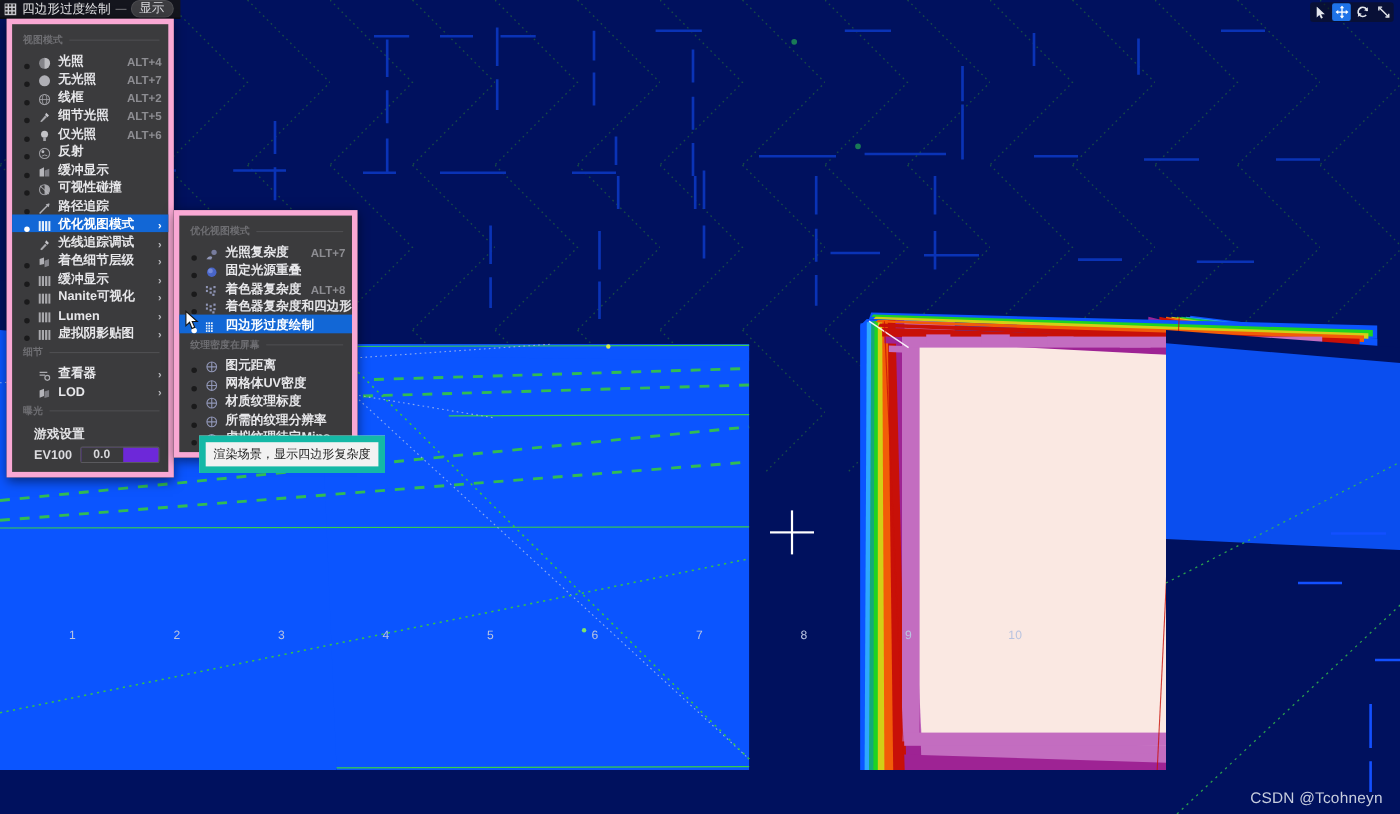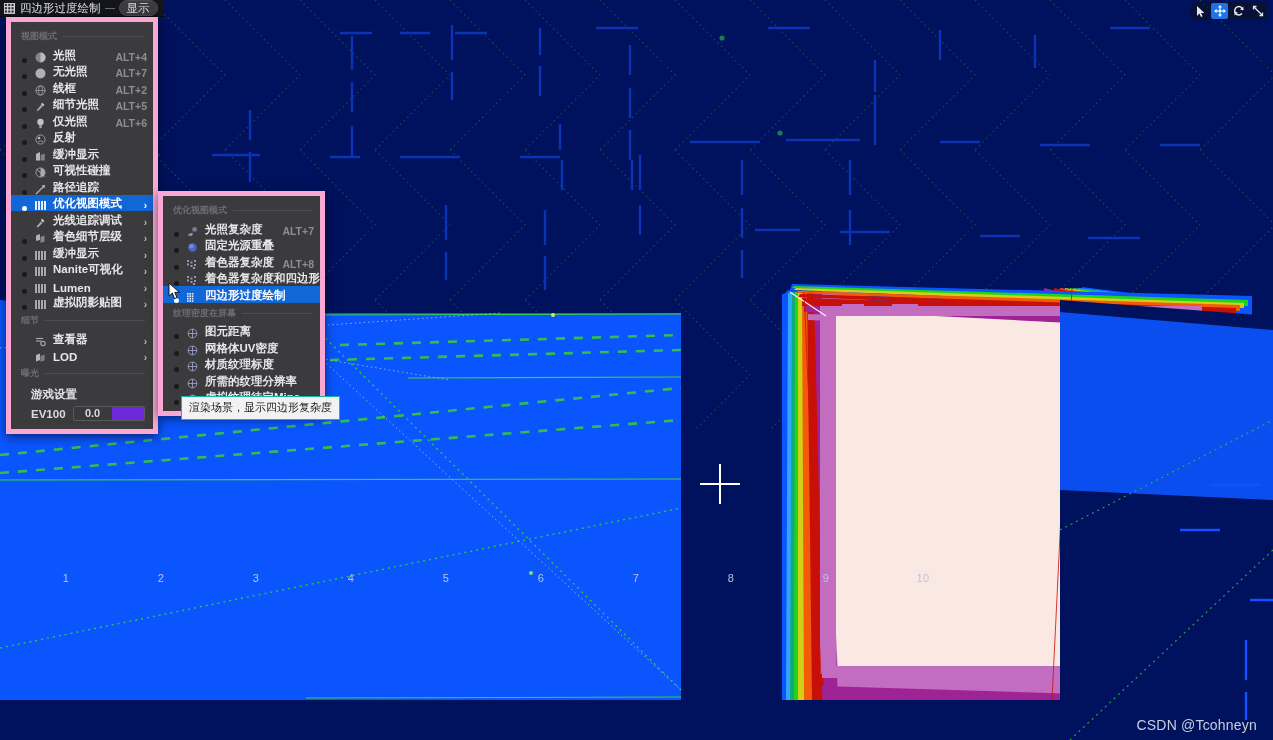--- a/index.html
+++ b/index.html
@@ -149,21 +149,21 @@
     background: #6d28d9; border: 1px solid #5a5a5e; border-radius: 2px;
   }
   .gs-row .gs-field .gs-val {
     width: 38px; text-align: center; color: #d9d9dc; font-size: 11px;
     background: #3a3a3c; height: 13px; line-height: 13px;
   }
 
   
   .tooltip {
     position: absolute; left: 181px; top: 396px; z-index: 60;
-    background: #f2f2f2; border: 1px solid #14b8a6;
+    background: #f2f2f2; border: 6px solid #14b8a6;
     color: #1c1c1c; font-size: 11px;
     padding: 3px 7px 4px 7px;
     white-space: nowrap;
   }
 
   
   .cursor { position: absolute; left: 168px; top: 282px; z-index: 70; pointer-events:none; }
 </style>
 </head>
 <body>

